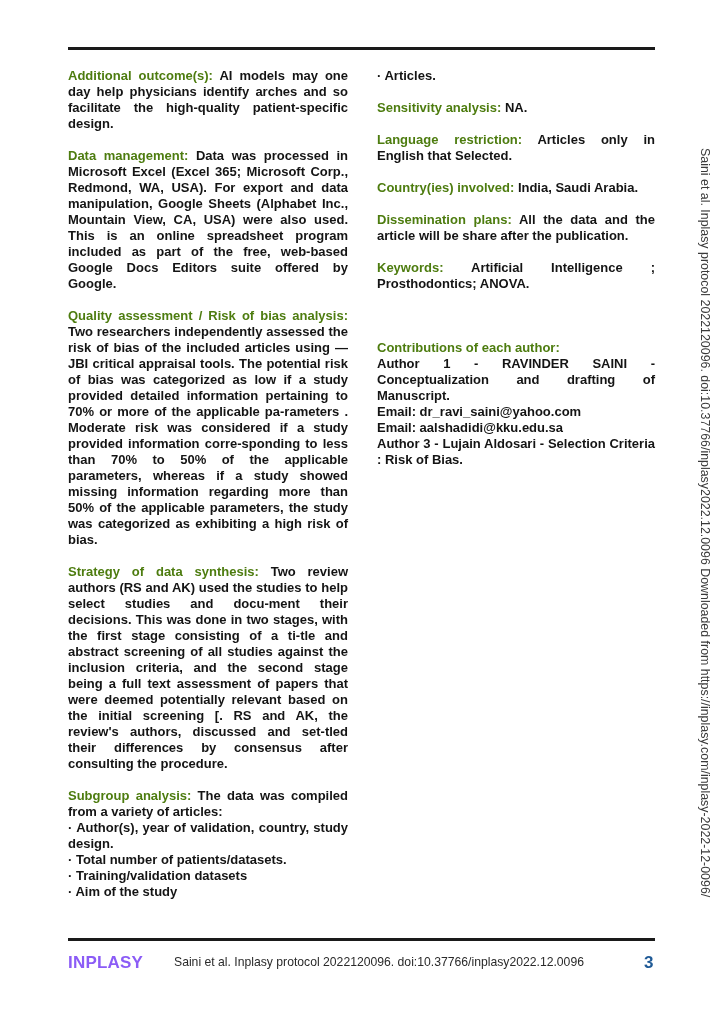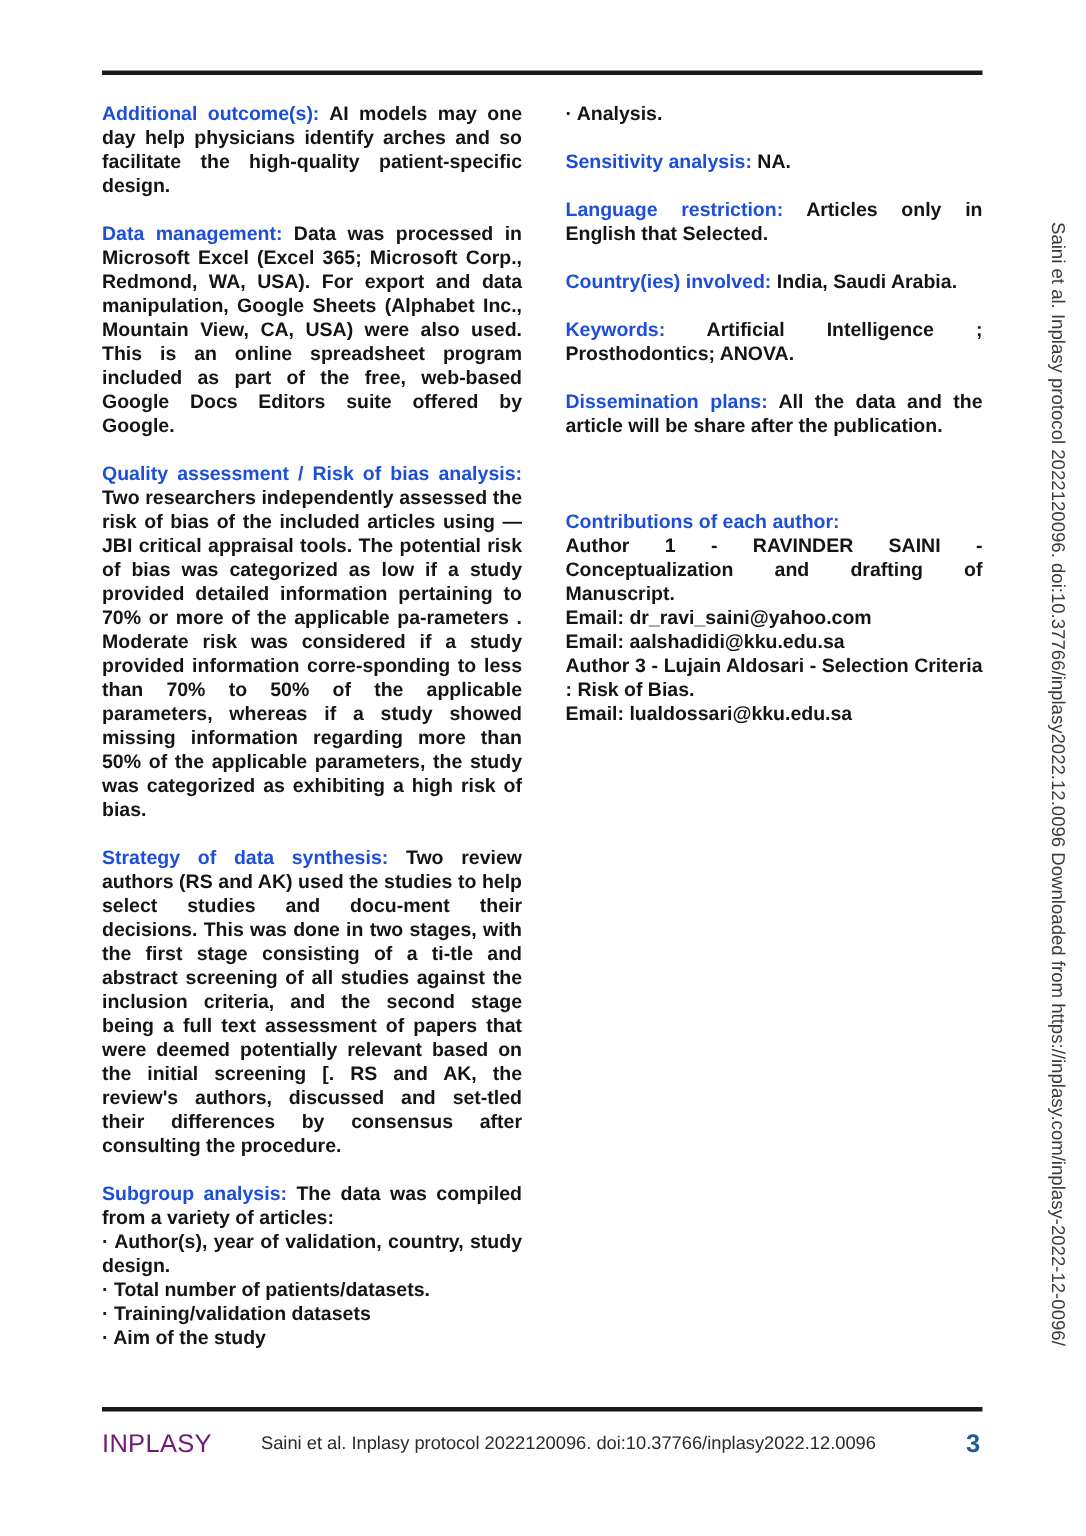--- a/index.html
+++ b/index.html
@@ -18,37 +18,37 @@
     .col {
       position: absolute; top: 68px;
       font-size: 13px; line-height: 16px; font-weight: bold;
       text-align: justify;
     }
     .col.left { left: 68px; width: 280px; }
     .col.right { left: 377px; width: 278px; }
 
     .section { margin: 0 0 16px 0; }
     .section p { margin: 0; }
-    .head { color: #1d4ed8; margin-top: 48px; }
+    .head { color: #4d7c0f; margin-top: 48px; }
     .line { display: block; }
     .bullet { display: block; text-align: justify; }
     .bullet-last { text-align-last: left; }
 
     .side-text {
       position: absolute; left: 697px; top: 148px;
       width: 760px; height: 16px;
       transform-origin: 0 0;
       transform: translate(16px, 0) rotate(90deg);
       font-size: 12.4px; line-height: 16px; color: #3a3a3a;
       white-space: nowrap; font-weight: normal;
     }
 
     .footer-brand {
       position: absolute; left: 68px; top: 953px;
-      font-size: 17px; font-weight: normal; color: #701a75; letter-spacing: 0.2px;
+      font-size: 17px; font-weight: bold; color: #8b5cf6; letter-spacing: 0.2px;
     }
     .footer-citation {
       position: absolute; left: 174px; top: 955px;
       font-size: 12.2px; color: #2a2a2a;
     }
     .footer-page {
       position: absolute; left: 644px; top: 953px;
       font-size: 17px; font-weight: bold; color: #1f5a96;
     }
   </style>
@@ -93,21 +93,21 @@
     </p>
     <span class="bullet">· Author(s), year of validation, country, study design.</span>
     <span class="bullet bullet-last">· Total number of patients/datasets.</span>
     <span class="bullet bullet-last">· Training/validation datasets</span>
     <span class="bullet bullet-last">· Aim of the study</span>
   </div>
 </div>
 
 <div class="col right">
   <div class="section">
-    <span class="bullet">· Analysis.</span>
+    <span class="bullet">· Articles.</span>
   </div>
 
   <div class="section">
     <p>
       <span class="head">Sensitivity analysis:</span>
       <span>NA.</span>
     </p>
   </div>
 
   <div class="section">
@@ -119,39 +119,38 @@
 
   <div class="section">
     <p>
       <span class="head">Country(ies) involved:</span>
       <span>India, Saudi Arabia.</span>
     </p>
   </div>
 
   <div class="section">
     <p>
-      <span class="head">Keywords:</span>
-      <span>Artificial Intelligence ; Prosthodontics; ANOVA.</span>
+      <span class="head">Dissemination plans:</span>
+      <span>All the data and the article will be share after the publication.</span>
     </p>
   </div>
 
   <div class="section">
     <p>
-      <span class="head">Dissemination plans:</span>
-      <span>All the data and the article will be share after the publication.</span>
+      <span class="head">Keywords:</span>
+      <span>Artificial Intelligence ; Prosthodontics; ANOVA.</span>
     </p>
   </div>
 
   <div class="section">
     <span class="head line">Contributions of each author:</span>
     <span class="line">Author 1 - RAVINDER SAINI - Conceptualization and drafting of Manuscript.</span>
     <span class="line">Email: dr_ravi_saini@yahoo.com</span>
     <span class="line">Email: aalshadidi@kku.edu.sa</span>
     <span class="line">Author 3 - Lujain Aldosari - Selection Criteria : Risk of Bias.</span>
-    <span class="line">Email: lualdossari@kku.edu.sa</span>
   </div>
 </div>
 
 <div class="side-text">Saini et al. Inplasy protocol 2022120096. doi:10.37766/inplasy2022.12.0096 Downloaded from https://inplasy.com/inplasy-2022-12-0096/</div>
 
 <div class="rule bottom"></div>
 <div class="footer-brand">INPLASY</div>
 <div class="footer-citation">Saini et al. Inplasy protocol 2022120096. doi:10.37766/inplasy2022.12.0096</div>
 <div class="footer-page">3</div>
 

